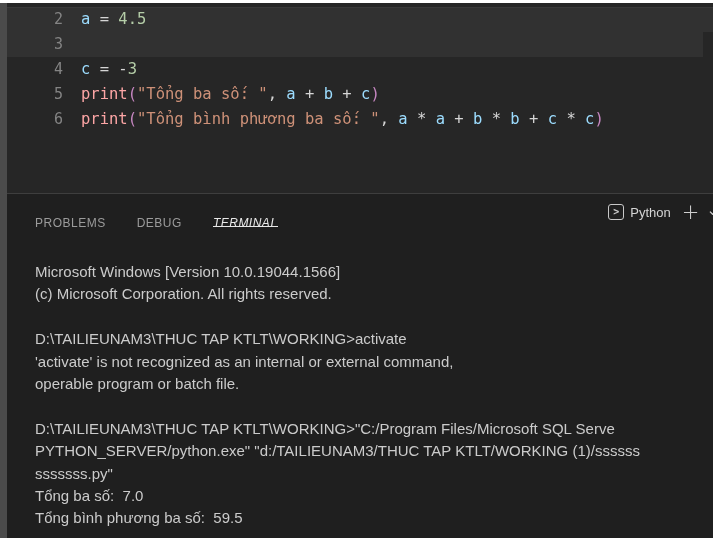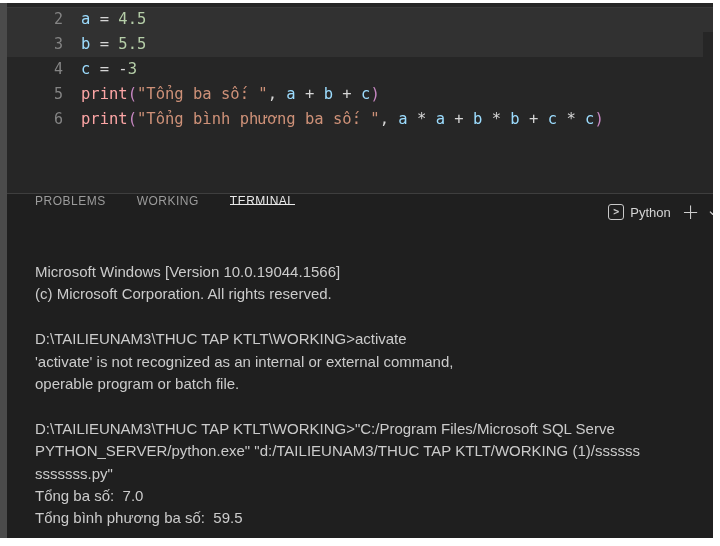--- a/index.html
+++ b/index.html
@@ -24,25 +24,25 @@
   .c-op    { color:#d6d6d6; }
   .c-num   { color:#b5cea8; }
   .c-func  { color:#fca5a5; }
   .c-str   { color:#ce9178; }
   .c-paren { color:#c586c0; }
 
   .divider { position:absolute; top:190px; left:7px; right:0; height:1px; background:#3e3e3e; }
 
   
   .panel { position:absolute; top:191px; left:7px; right:0; bottom:0; background:#1f1f1f; }
-  .tabs-row { position:relative; display:flex; align-items:flex-start; height:36px; padding-left:28px; }
+  .tabs-row { position:relative; display:flex; align-items:flex-end; height:36px; padding-left:28px; }
   .tab { position:relative; display:flex; align-items:center; margin-right:31px;
          font-size:12px; letter-spacing:0.5px; color:#9b9b9b; cursor:pointer; background:none; border:none;
          font-family:"Liberation Sans", sans-serif; }
-  .tab.active { color:#e8e8e8; }
+  .tab.active { color:#e8e8e8;font-style:italic; }
   .tab.active::after { content:""; position:absolute; left:0; right:0; bottom:3px; height:1px; background:#e8e8e8; }
 
   .term-controls { position:absolute; right:-6px; top:0; height:36px; display:flex; align-items:center; color:#cccccc; }
   .shell-btn { display:flex; align-items:center; gap:6px; background:none; border:none; color:#cccccc; cursor:pointer; }
   .shell-box { width:16px; height:16px; border:1.6px solid #c8c8c8; border-radius:3px;
                display:flex; align-items:center; justify-content:center;
                font-family:"DejaVu Sans Mono", monospace; font-size:10px; font-weight:bold; color:#c8c8c8; line-height:1; }
   .shell-label { font-size:13px; color:#d4d4d4; }
   .plus-btn { background:none; border:none; color:#cfcfcf; font-size:21px; font-weight:200; line-height:1;
               margin-left:11px; cursor:pointer; font-family:"DejaVu Sans", sans-serif; }
@@ -57,33 +57,33 @@
 </head>
 <body>
 
 <div class="page">
   <div class="screen">
     <div class="left-strip"></div>
 
     <div class="editor">
       <div>
           <div class="code-row hl-full"><span class="gutter">2</span><span class="code-text"><span class="c-var">a</span><span class="c-op"> = </span><span class="c-num">4.5</span></span></div>
-          <div class="code-row hl-partial"><span class="gutter">3</span><span class="code-text"><span class="c-var">b</span><span class="c-op"> = </span><span class="c-num">5.5</span></span></div>
+          <div class="code-row hl-partial"><span class="gutter">3</span></div>
           <div class="code-row"><span class="gutter">4</span><span class="code-text"><span class="c-var">c</span><span class="c-op"> = </span><span class="c-op">-</span><span class="c-num">3</span></span></div>
           <div class="code-row"><span class="gutter">5</span><span class="code-text"><span class="c-func">print</span><span class="c-paren">(</span><span class="c-str">"Tổng ba số: "</span><span class="c-op">, </span><span class="c-var">a</span><span class="c-op"> + </span><span class="c-var">b</span><span class="c-op"> + </span><span class="c-var">c</span><span class="c-paren">)</span></span></div>
           <div class="code-row"><span class="gutter">6</span><span class="code-text"><span class="c-func">print</span><span class="c-paren">(</span><span class="c-str">"Tổng bình phương ba số: "</span><span class="c-op">, </span><span class="c-var">a</span><span class="c-op"> * </span><span class="c-var">a</span><span class="c-op"> + </span><span class="c-var">b</span><span class="c-op"> * </span><span class="c-var">b</span><span class="c-op"> + </span><span class="c-var">c</span><span class="c-op"> * </span><span class="c-var">c</span><span class="c-paren">)</span></span></div>
         </div>
     </div>
 
     <div class="divider"></div>
 
     <div class="panel">
       <div class="tabs-row">
           <button class="tab">PROBLEMS</button>
-          <button class="tab">WORKING</button>
+          <button class="tab">DEBUG</button>
           <button class="tab active">TERMINAL</button>
         </div>
 
       <div class="term-controls">
         <button class="shell-btn">
           <span class="shell-box">&gt;</span>
           <span class="shell-label">Python</span>
         </button>
         <button class="plus-btn">+</button>
         <button class="chev-btn">⌄</button>

